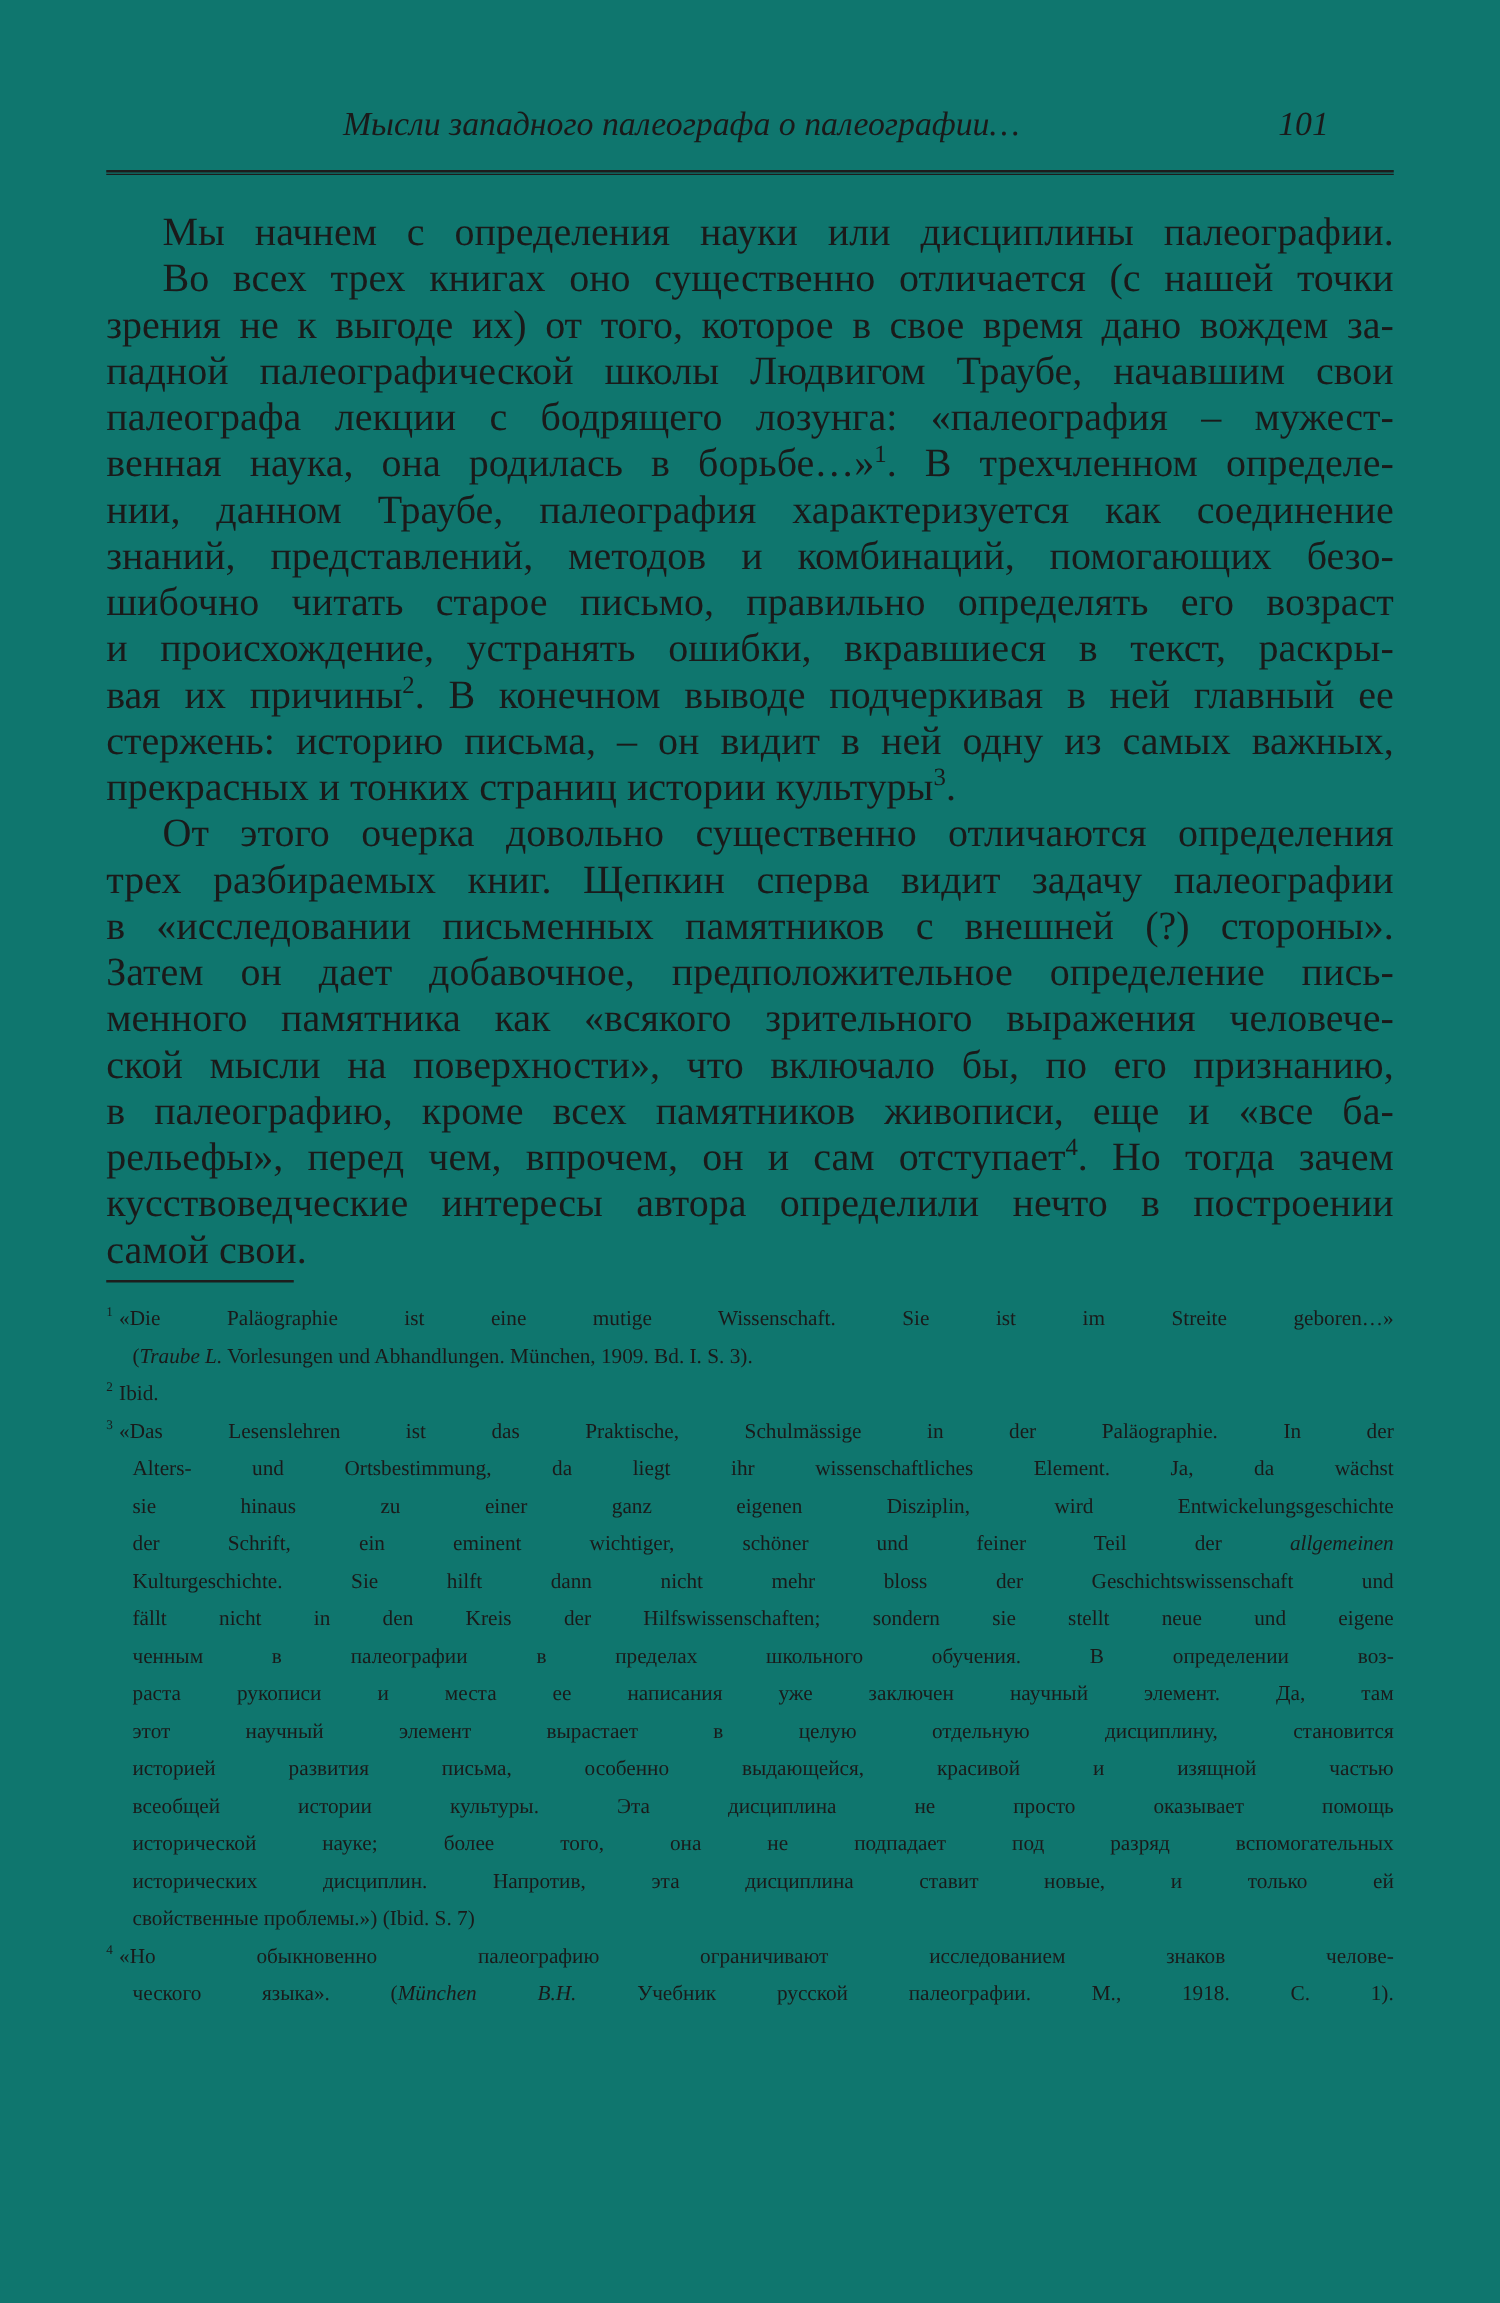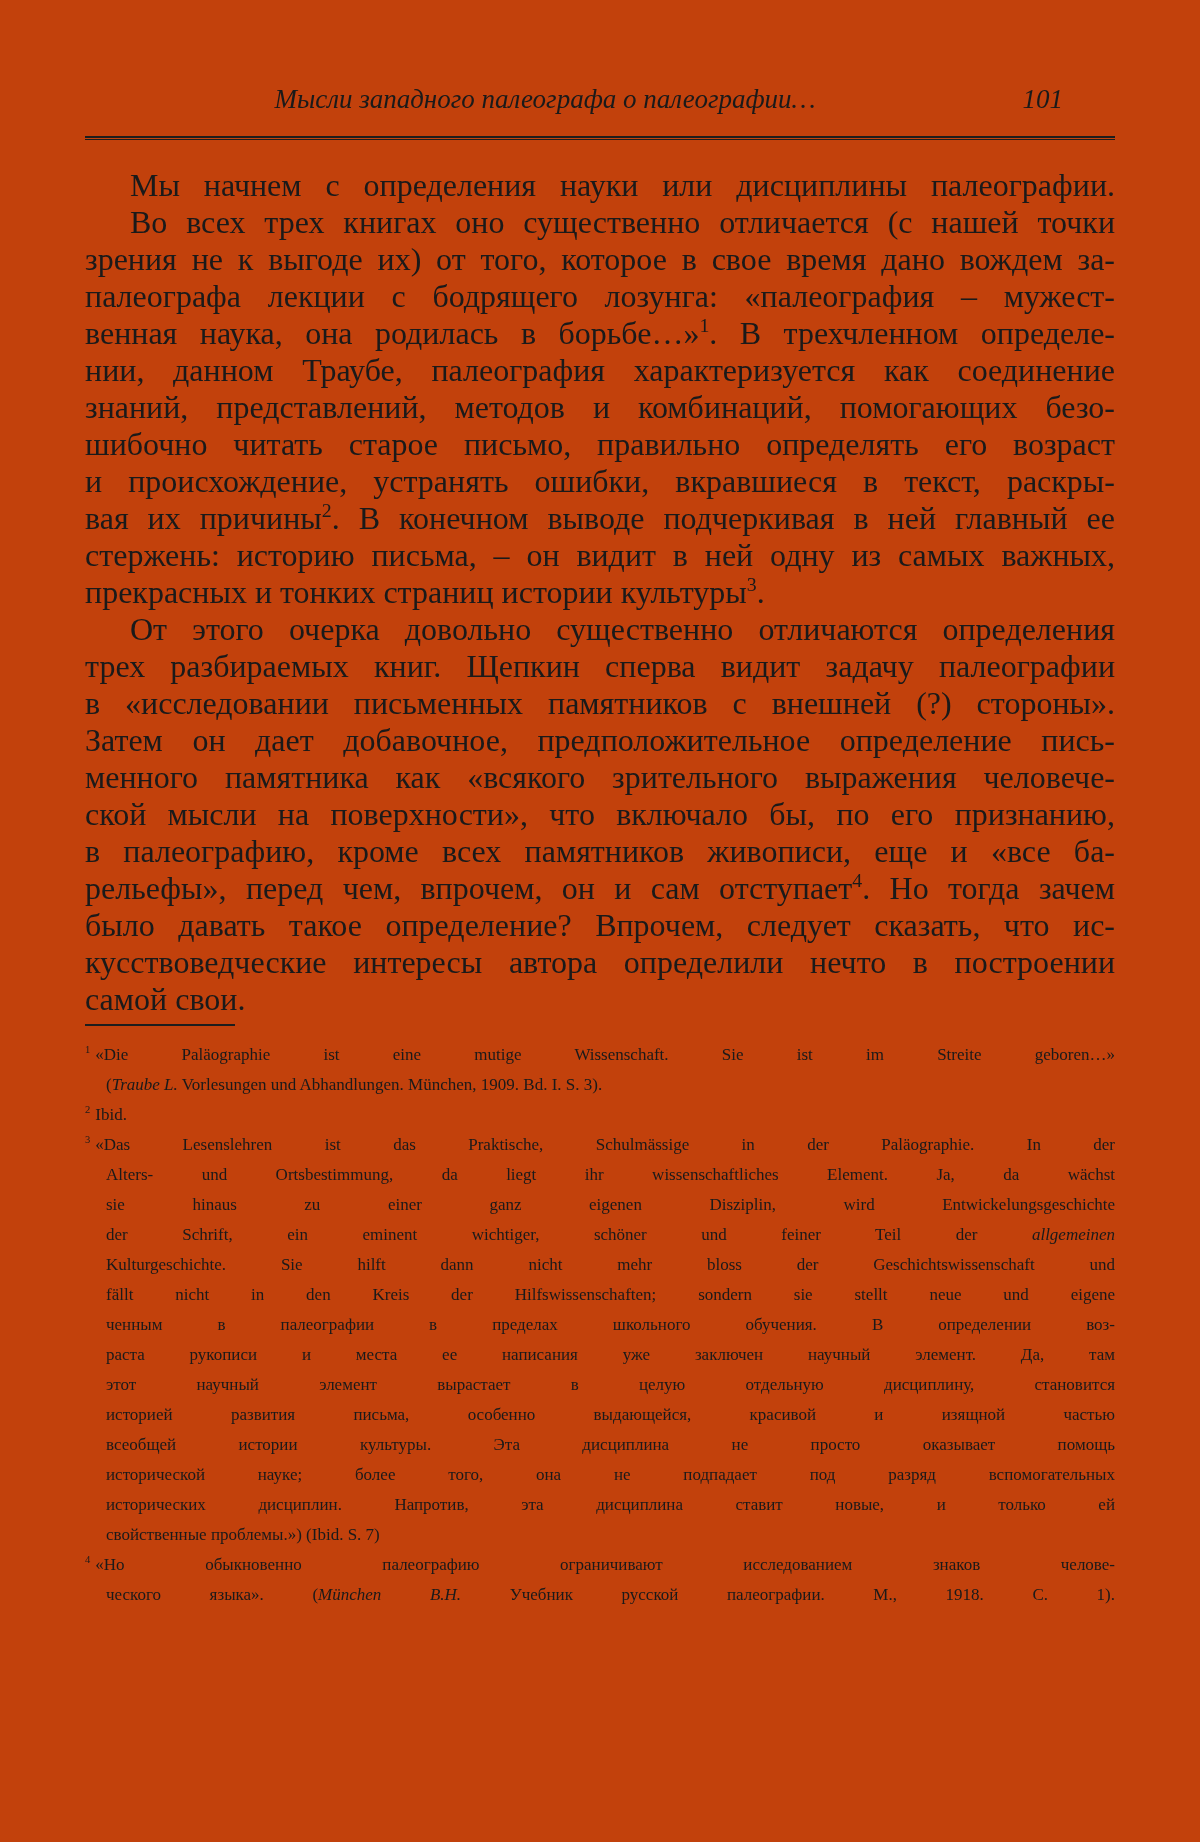--- a/index.html
+++ b/index.html
@@ -4,21 +4,21 @@
 <style>
   html, body {
     margin: 0;
     padding: 0;
     background: #ffffff;
   }
   .page {
     position: relative;
     width: 1200px;
     height: 1842px;
-    background: #c2410c;
+    background: #0f766e;
     color: #1a1a1a;
     font-family: "Liberation Serif", "DejaVu Serif", serif;
     overflow: hidden;
   }
   .content {
     margin: 0 85px;
     padding-top: 82px;
     width: 1030px;
   }
   
@@ -92,40 +92,40 @@
       <div class="rh-page">101</div>
     </div>
     <div class="head-rule"></div>
     <div class="body-text">
         <div>
           <div class="line first">Мы начнем с определения науки или дисциплины палеографии.</div>
         </div>
         <div>
           <div class="line first">Во всех трех книгах оно существенно отличается (с нашей точки</div>
           <div class="line">зрения не к выгоде их) от того, которое в свое время дано вождем за-</div>
+          <div class="line">падной палеографической школы Людвигом Траубе, начавшим свои</div>
           <div class="line">палеографа лекции с бодрящего лозунга: «палеография – мужест-</div>
           <div class="line">венная наука, она родилась в борьбе…»<sup>1</sup>. В трехчленном определе-</div>
           <div class="line">нии, данном Траубе, палеография характеризуется как соединение</div>
           <div class="line">знаний, представлений, методов и комбинаций, помогающих безо-</div>
           <div class="line">шибочно читать старое письмо, правильно определять его возраст</div>
           <div class="line">и происхождение, устранять ошибки, вкравшиеся в текст, раскры-</div>
           <div class="line">вая их причины<sup>2</sup>. В конечном выводе подчеркивая в ней главный ее</div>
           <div class="line">стержень: историю письма, – он видит в ней одну из самых важных,</div>
           <div class="line loose">прекрасных и тонких страниц истории культуры<sup>3</sup>.</div>
         </div>
         <div>
           <div class="line first">От этого очерка довольно существенно отличаются определения</div>
           <div class="line">трех разбираемых книг. Щепкин сперва видит задачу палеографии</div>
           <div class="line">в «исследовании письменных памятников с внешней (?) стороны».</div>
           <div class="line">Затем он дает добавочное, предположительное определение пись-</div>
           <div class="line">менного памятника как «всякого зрительного выражения человече-</div>
           <div class="line">ской мысли на поверхности», что включало бы, по его признанию,</div>
           <div class="line">в палеографию, кроме всех памятников живописи, еще и «все ба-</div>
           <div class="line">рельефы», перед чем, впрочем, он и сам отступает<sup>4</sup>. Но тогда зачем</div>
-          <div class="line">было давать такое определение? Впрочем, следует сказать, что ис-</div>
           <div class="line">кусствоведческие интересы автора определили нечто в построении</div>
           <div class="line loose">самой свои.</div>
         </div>
       </div>
     <div class="fn-rule"></div>
     <div class="footnotes">
         <div>
           <div class="fn-line"><sup class="fn-mark">1</sup>«Die Paläographie ist eine mutige Wissenschaft. Sie ist im Streite geboren…»</div>
           <div class="fn-line cont loose">(<i>Traube L.</i> Vorlesungen und Abhandlungen. München, 1909. Bd. I. S. 3).</div>
         </div>

